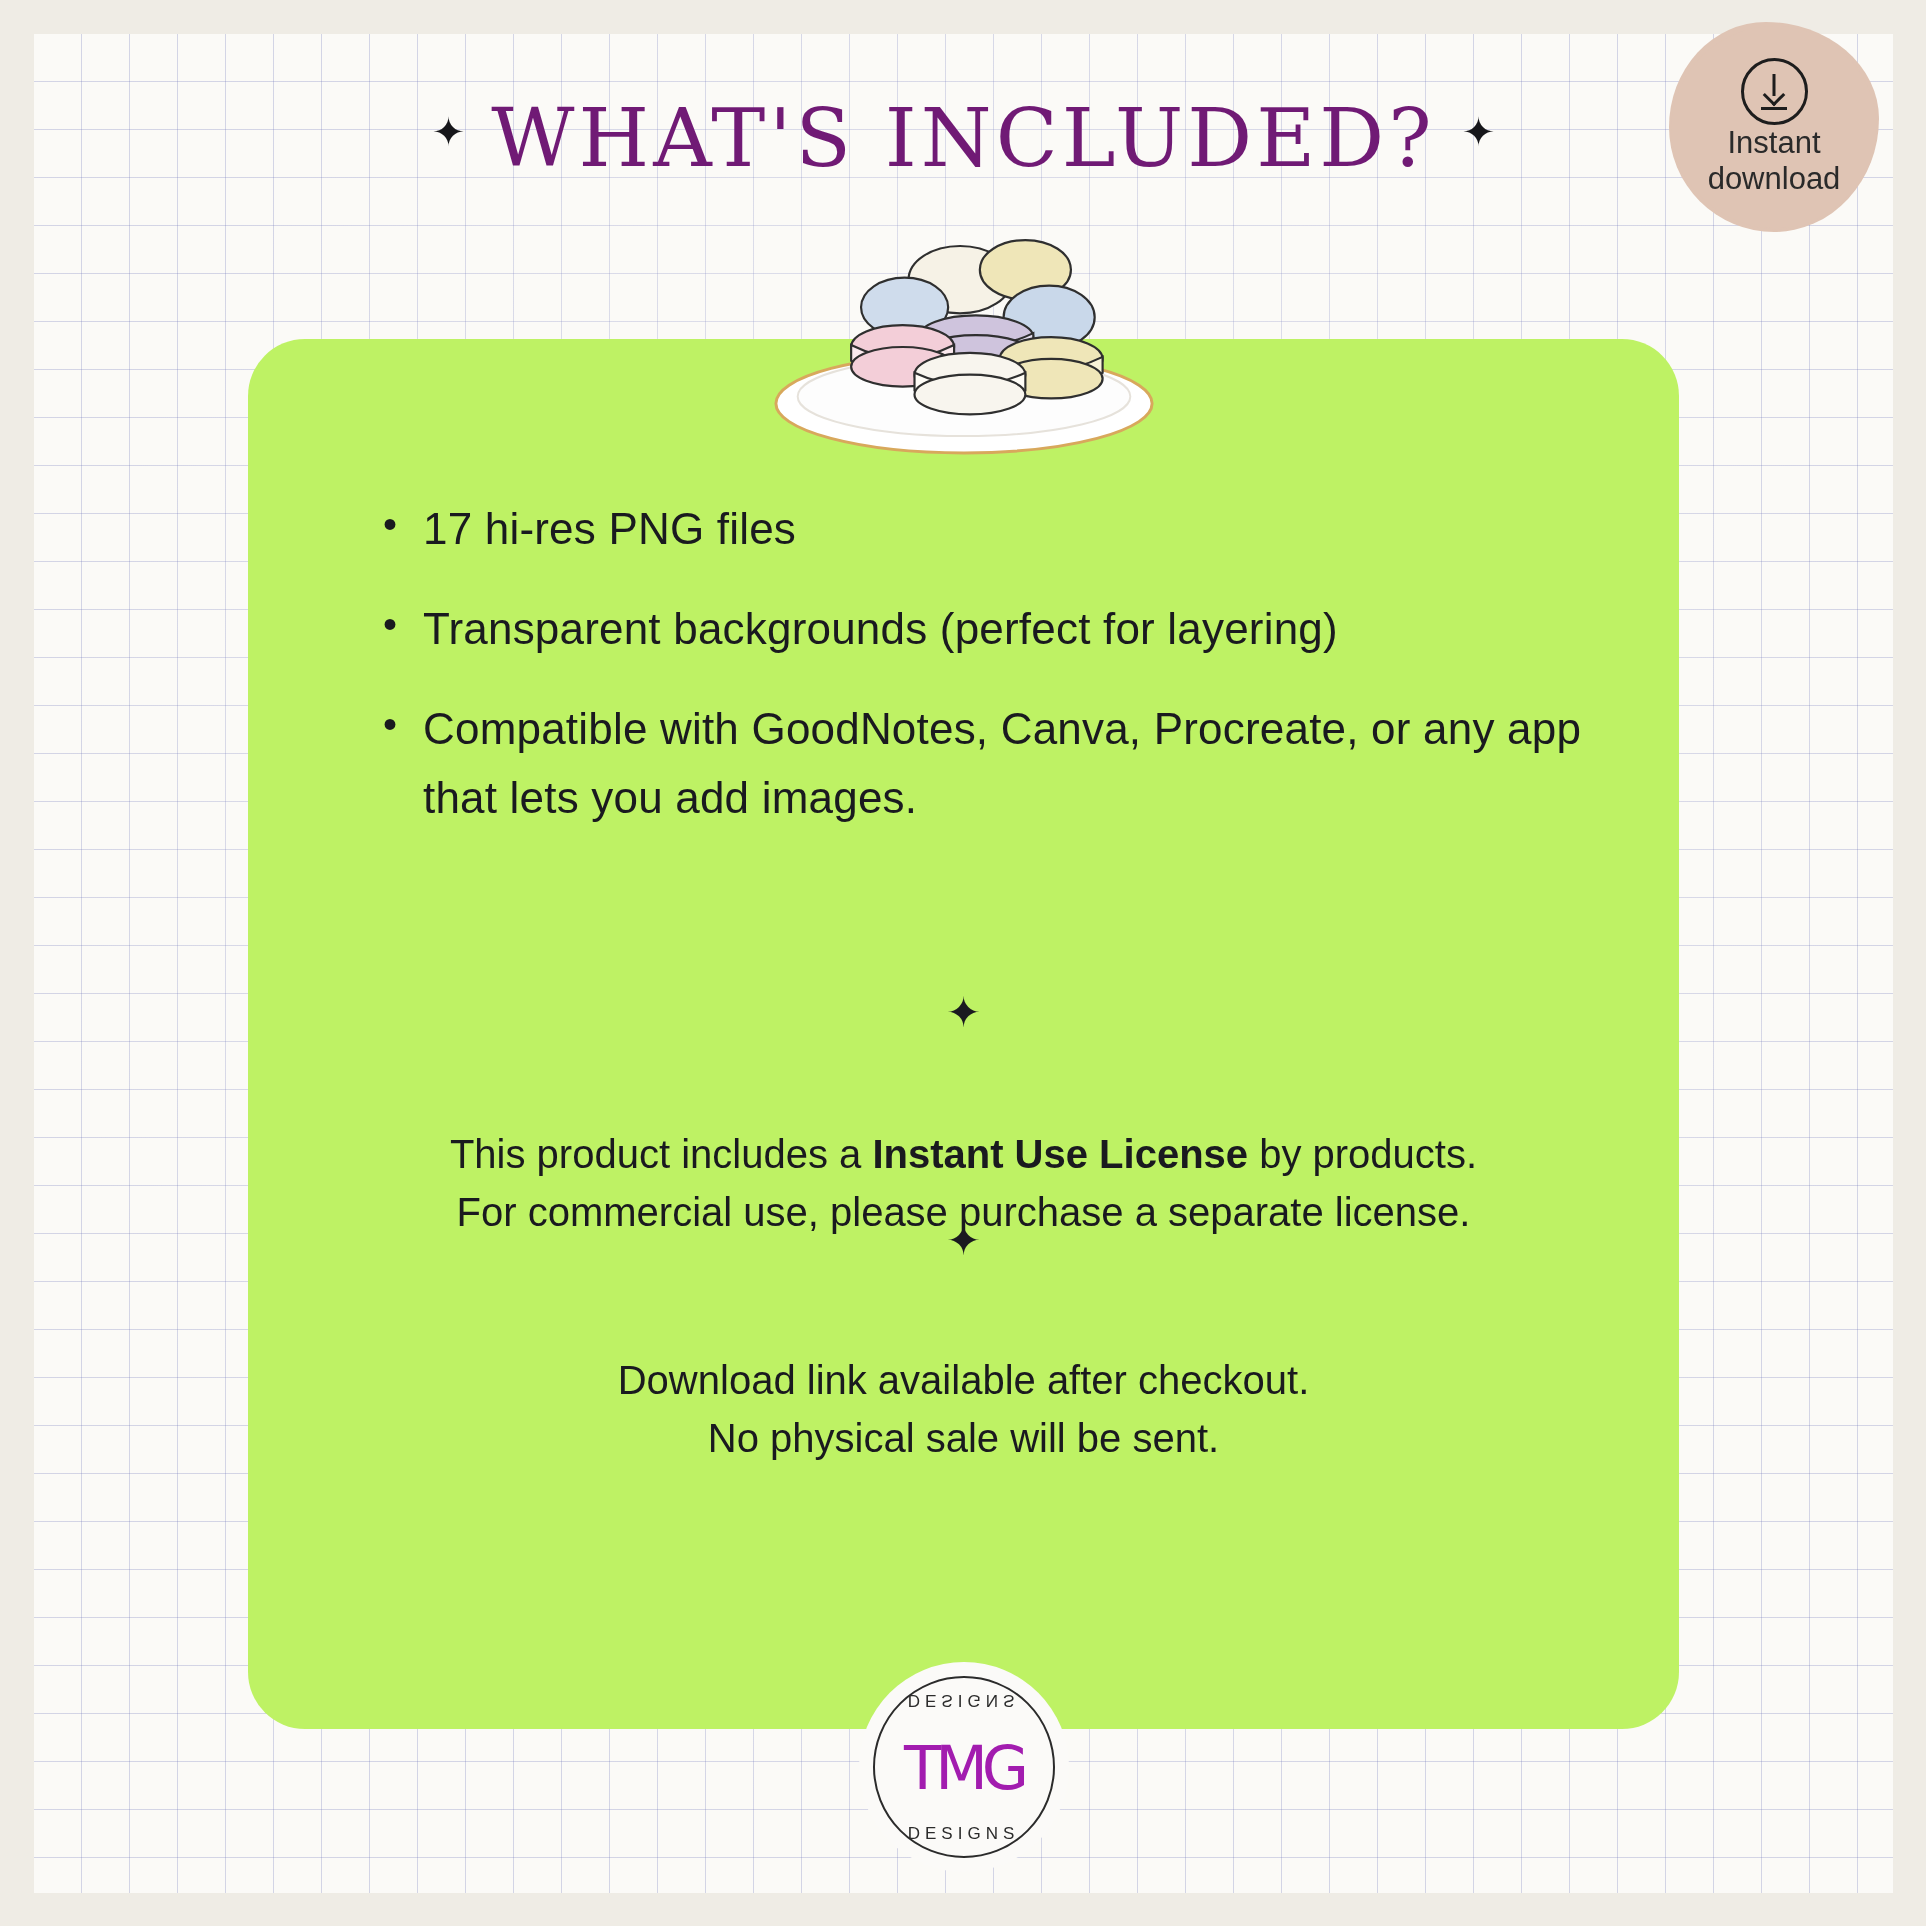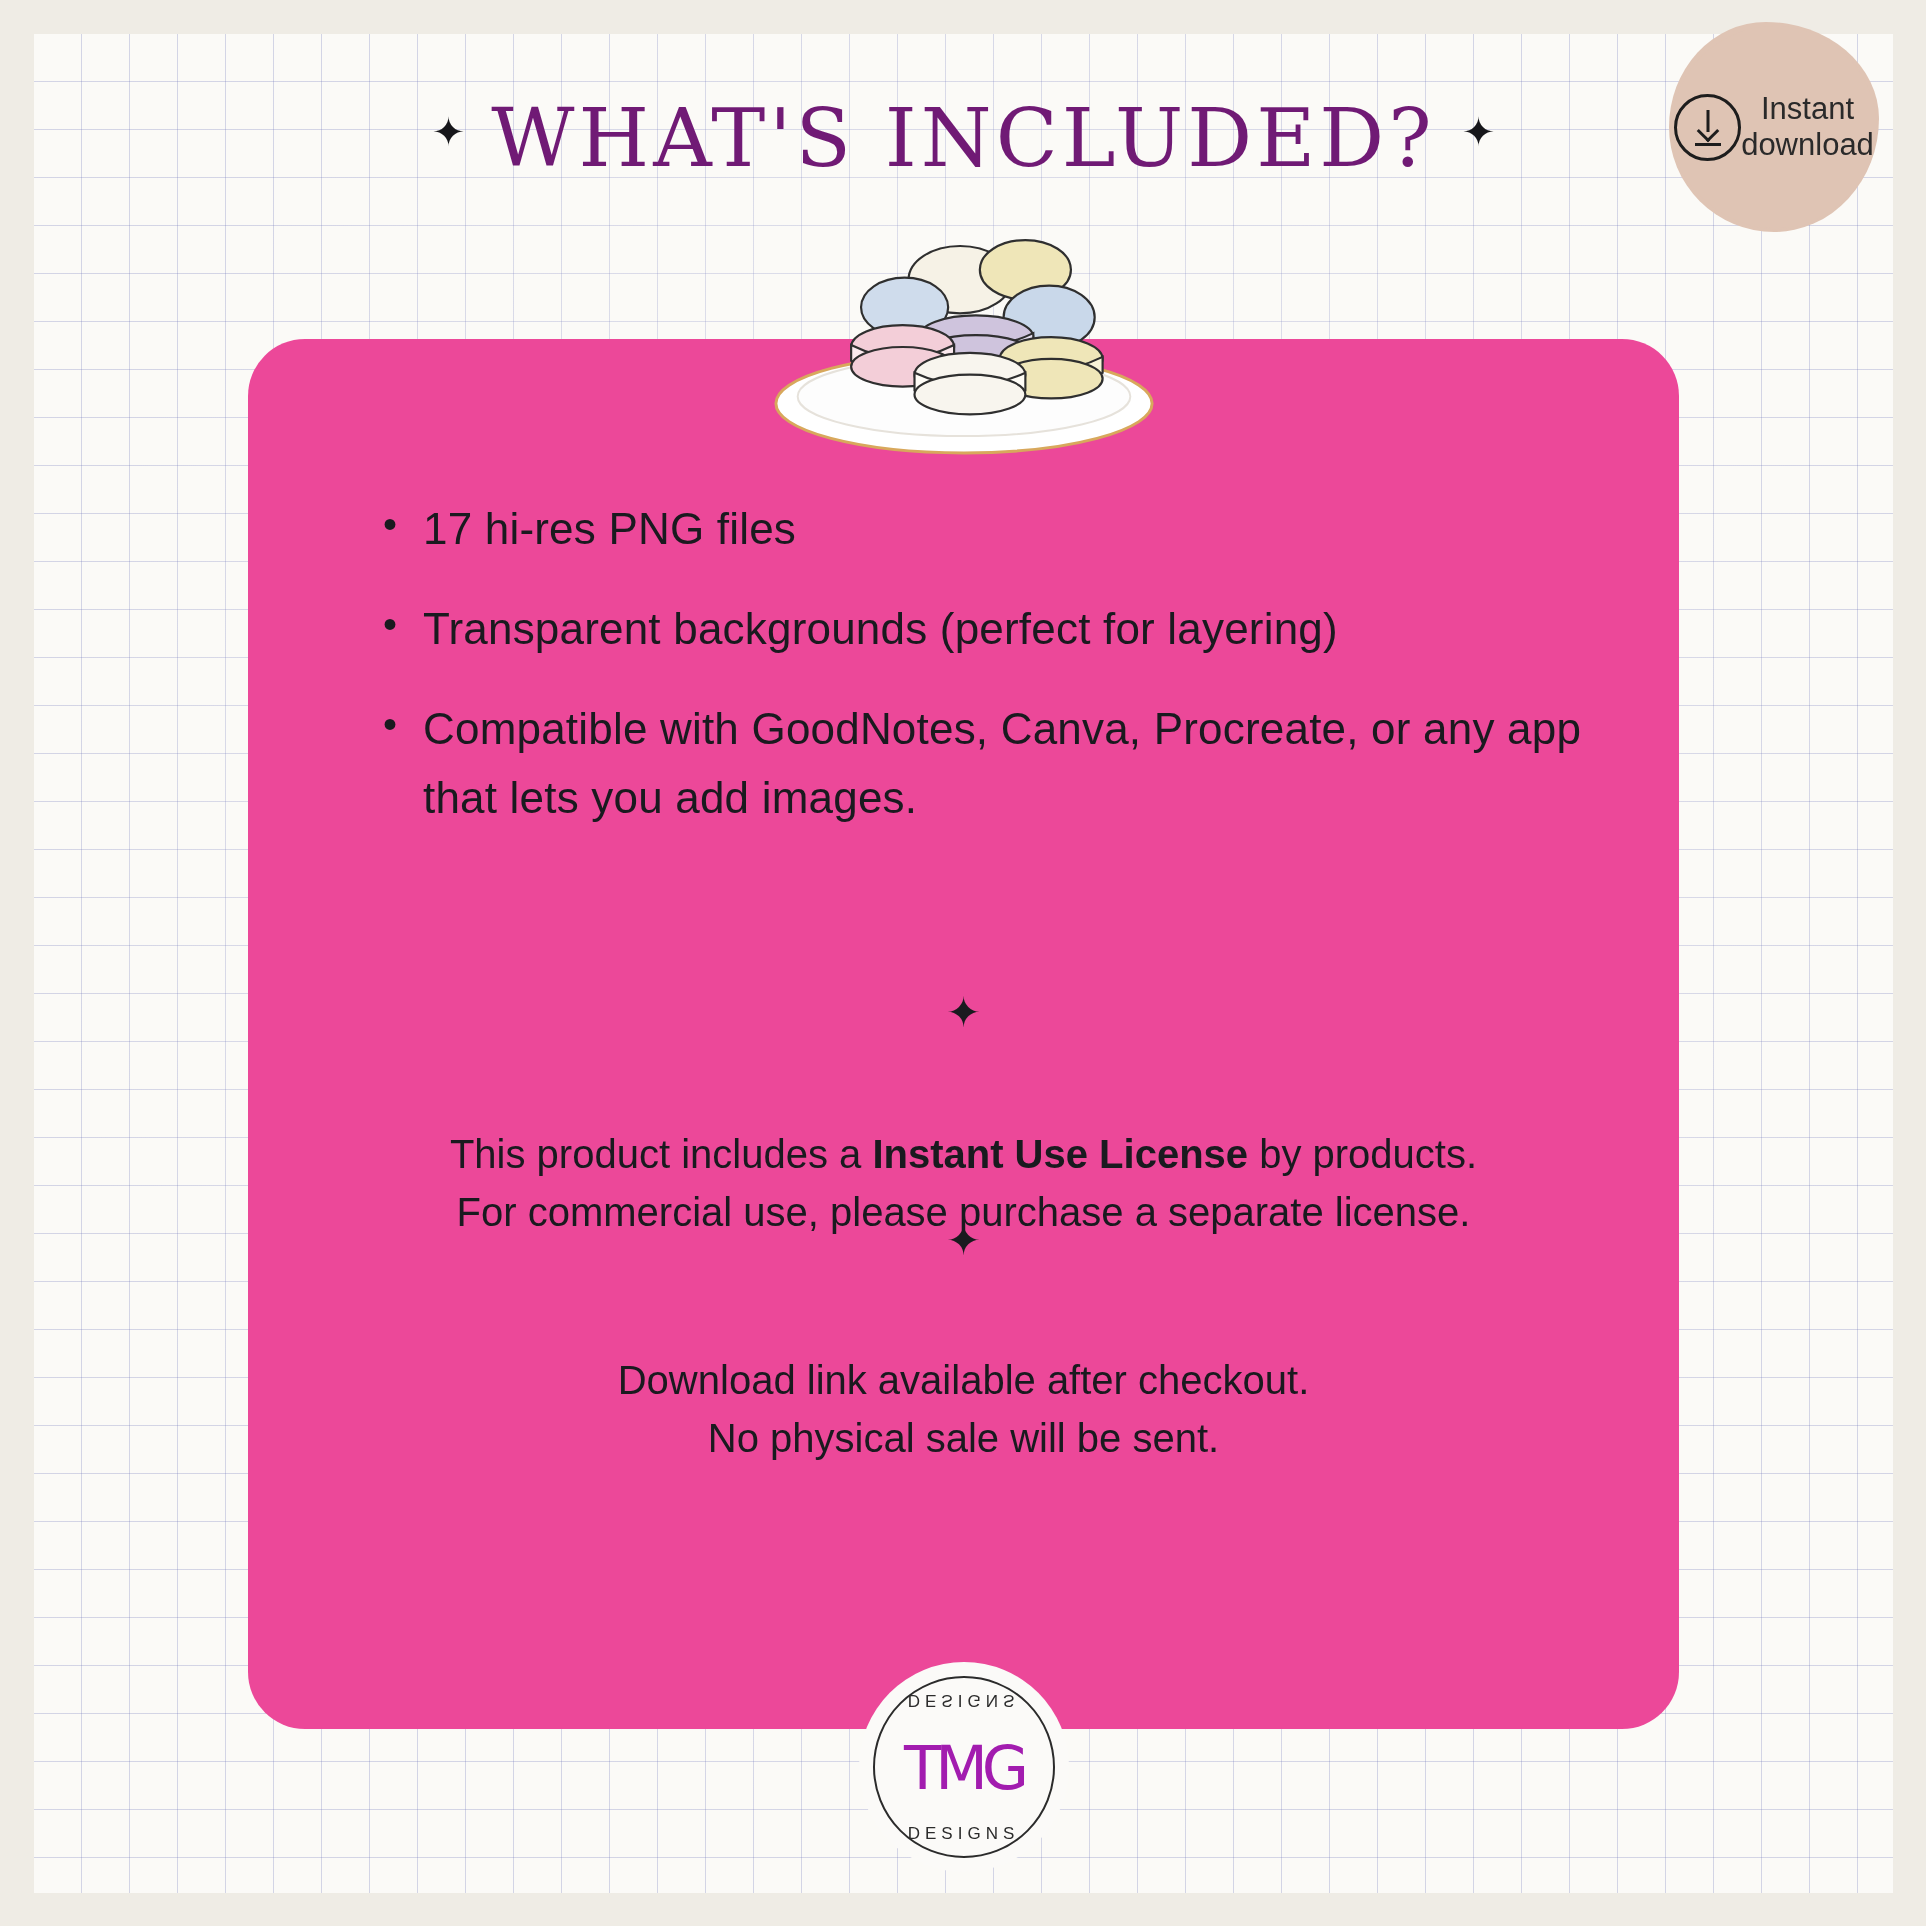--- a/index.html
+++ b/index.html
@@ -106,20 +106,21 @@
     position: absolute;
     inset: 4px;
     background: #dfc4b4;
     border-radius: 50% 50% 52% 48% / 52% 48% 50% 50%;
     transform: rotate(45deg);
   }
   .badge-inner {
     position: relative;
     z-index: 2;
     display: flex;
+    flex-direction: column;
     align-items: center;
   }
   .dl-icon {
     width: 61px;
     height: 61px;
     border: 3px solid #1d1d1d;
     border-radius: 50%;
     position: relative;
   }
   .dl-icon::before {
@@ -165,21 +166,21 @@
     z-index: 5;
   }
 
   
   .card {
     position: absolute;
     left: 248px;
     right: 248px;
     top: 339px;
     bottom: 198px;
-    background: #ec4899;
+    background: #bef264;
     border-radius: 57px;
   }
 
   .list {
     position: absolute;
     left: 129px;
     right: 59px;
     top: 156px;
     list-style: none;
     margin: 0;

